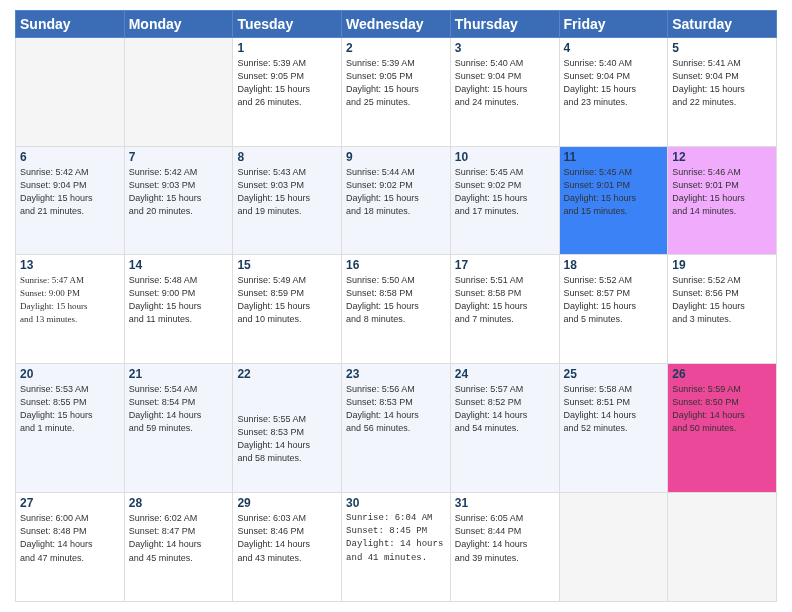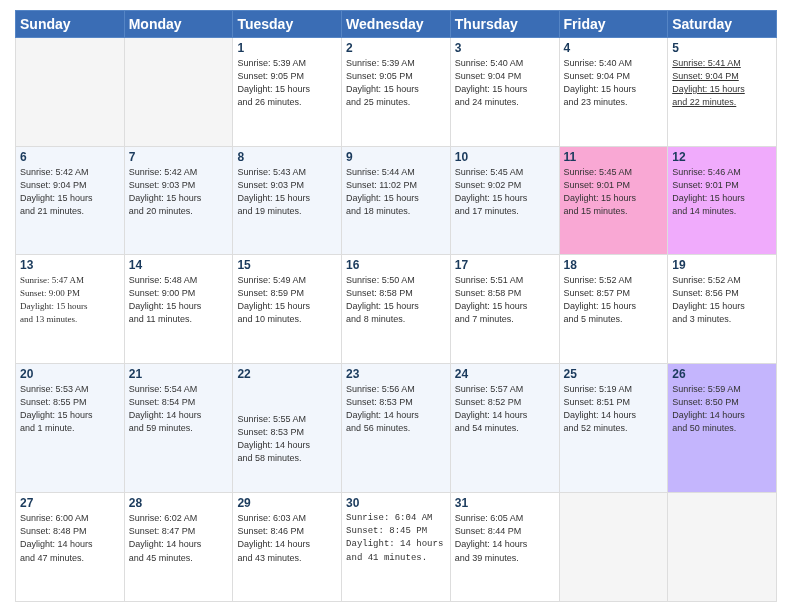--- a/index.html
+++ b/index.html
@@ -143,21 +143,21 @@
           </td>
           <td>
             <span class="day-num">4</span>
             <div class="day-info" style="white-space: pre-line;">Sunrise: 5:40 AM
 Sunset: 9:04 PM
 Daylight: 15 hours
 and 23 minutes.</div>
           </td>
           <td>
             <span class="day-num">5</span>
-            <div class="day-info" style="white-space: pre-line; text-decoration: underline;">Sunrise: 5:41 AM
+            <div class="day-info" style="white-space: pre-line;">Sunrise: 5:41 AM
 Sunset: 9:04 PM
 Daylight: 15 hours
 and 22 minutes.</div>
           </td>
         </tr>
         <tr>
           <td style="background: rgb(242, 246, 252);">
             <span class="day-num">6</span>
             <div class="day-info" style="white-space: pre-line;">Sunrise: 5:42 AM
 Sunset: 9:04 PM
@@ -174,32 +174,32 @@
           <td style="background: rgb(242, 246, 252);">
             <span class="day-num">8</span>
             <div class="day-info" style="white-space: pre-line;">Sunrise: 5:43 AM
 Sunset: 9:03 PM
 Daylight: 15 hours
 and 19 minutes.</div>
           </td>
           <td style="background: rgb(242, 246, 252);">
             <span class="day-num">9</span>
             <div class="day-info" style="white-space: pre-line;">Sunrise: 5:44 AM
-Sunset: 11:02 PM
+Sunset: 9:02 PM
 Daylight: 15 hours
 and 18 minutes.</div>
           </td>
           <td style="background: rgb(242, 246, 252);">
             <span class="day-num">10</span>
             <div class="day-info" style="white-space: pre-line;">Sunrise: 5:45 AM
 Sunset: 9:02 PM
 Daylight: 15 hours
 and 17 minutes.</div>
           </td>
-          <td style="background: #f9a8d4;">
+          <td style="background: #3b82f6;">
             <span class="day-num">11</span>
             <div class="day-info" style="white-space: pre-line;">Sunrise: 5:45 AM
 Sunset: 9:01 PM
 Daylight: 15 hours
 and 15 minutes.</div>
           </td>
           <td style="background: #f0abfc;">
             <span class="day-num">12</span>
             <div class="day-info" style="white-space: pre-line;">Sunrise: 5:46 AM
 Sunset: 9:01 PM
@@ -289,26 +289,26 @@
           </td>
           <td style="background: rgb(242, 246, 252);">
             <span class="day-num">24</span>
             <div class="day-info" style="white-space: pre-line;">Sunrise: 5:57 AM
 Sunset: 8:52 PM
 Daylight: 14 hours
 and 54 minutes.</div>
           </td>
           <td style="background: rgb(242, 246, 252);">
             <span class="day-num">25</span>
-            <div class="day-info" style="white-space: pre-line;">Sunrise: 5:19 AM
+            <div class="day-info" style="white-space: pre-line;">Sunrise: 5:58 AM
 Sunset: 8:51 PM
 Daylight: 14 hours
 and 52 minutes.</div>
           </td>
-          <td style="background: #c4b5fd;">
+          <td style="background: #ec4899;">
             <span class="day-num">26</span>
             <div class="day-info" style="white-space: pre-line;">Sunrise: 5:59 AM
 Sunset: 8:50 PM
 Daylight: 14 hours
 and 50 minutes.</div>
           </td>
         </tr>
         <tr>
           <td>
             <span class="day-num">27</span>

